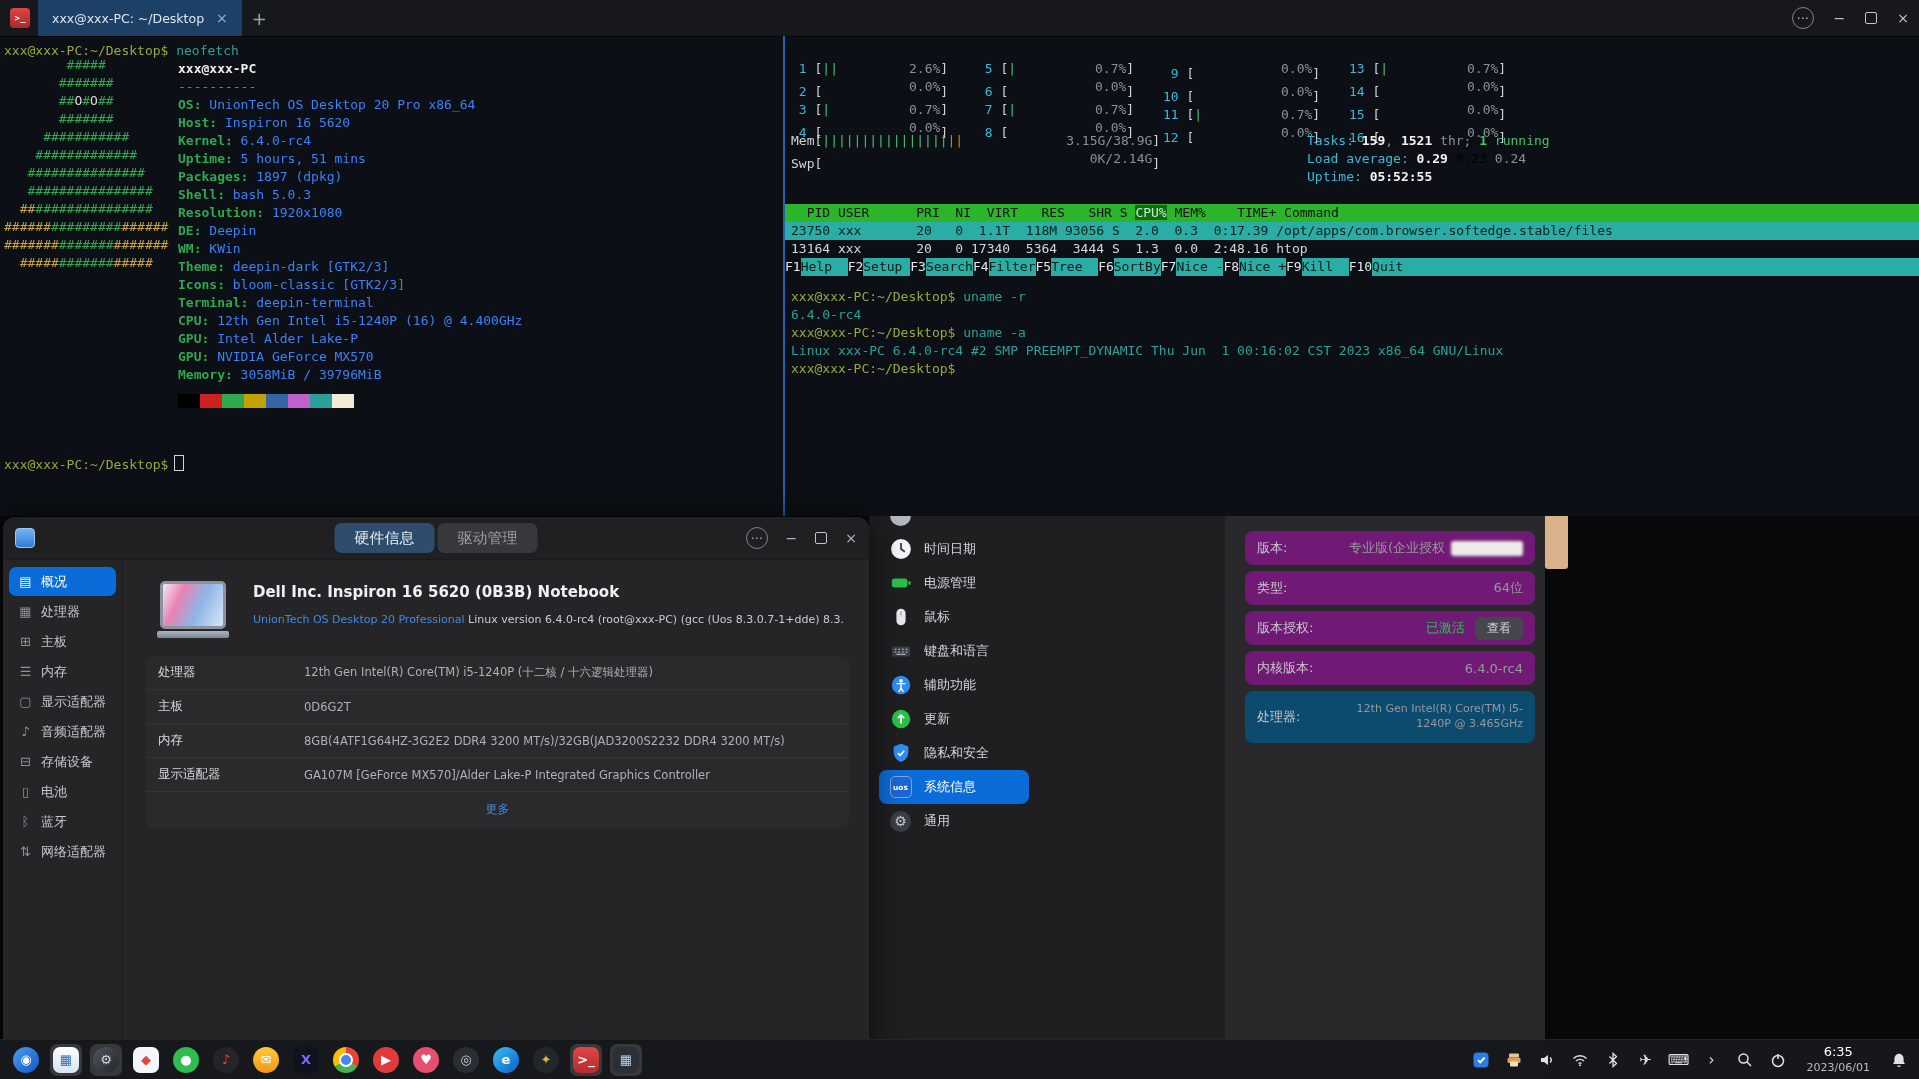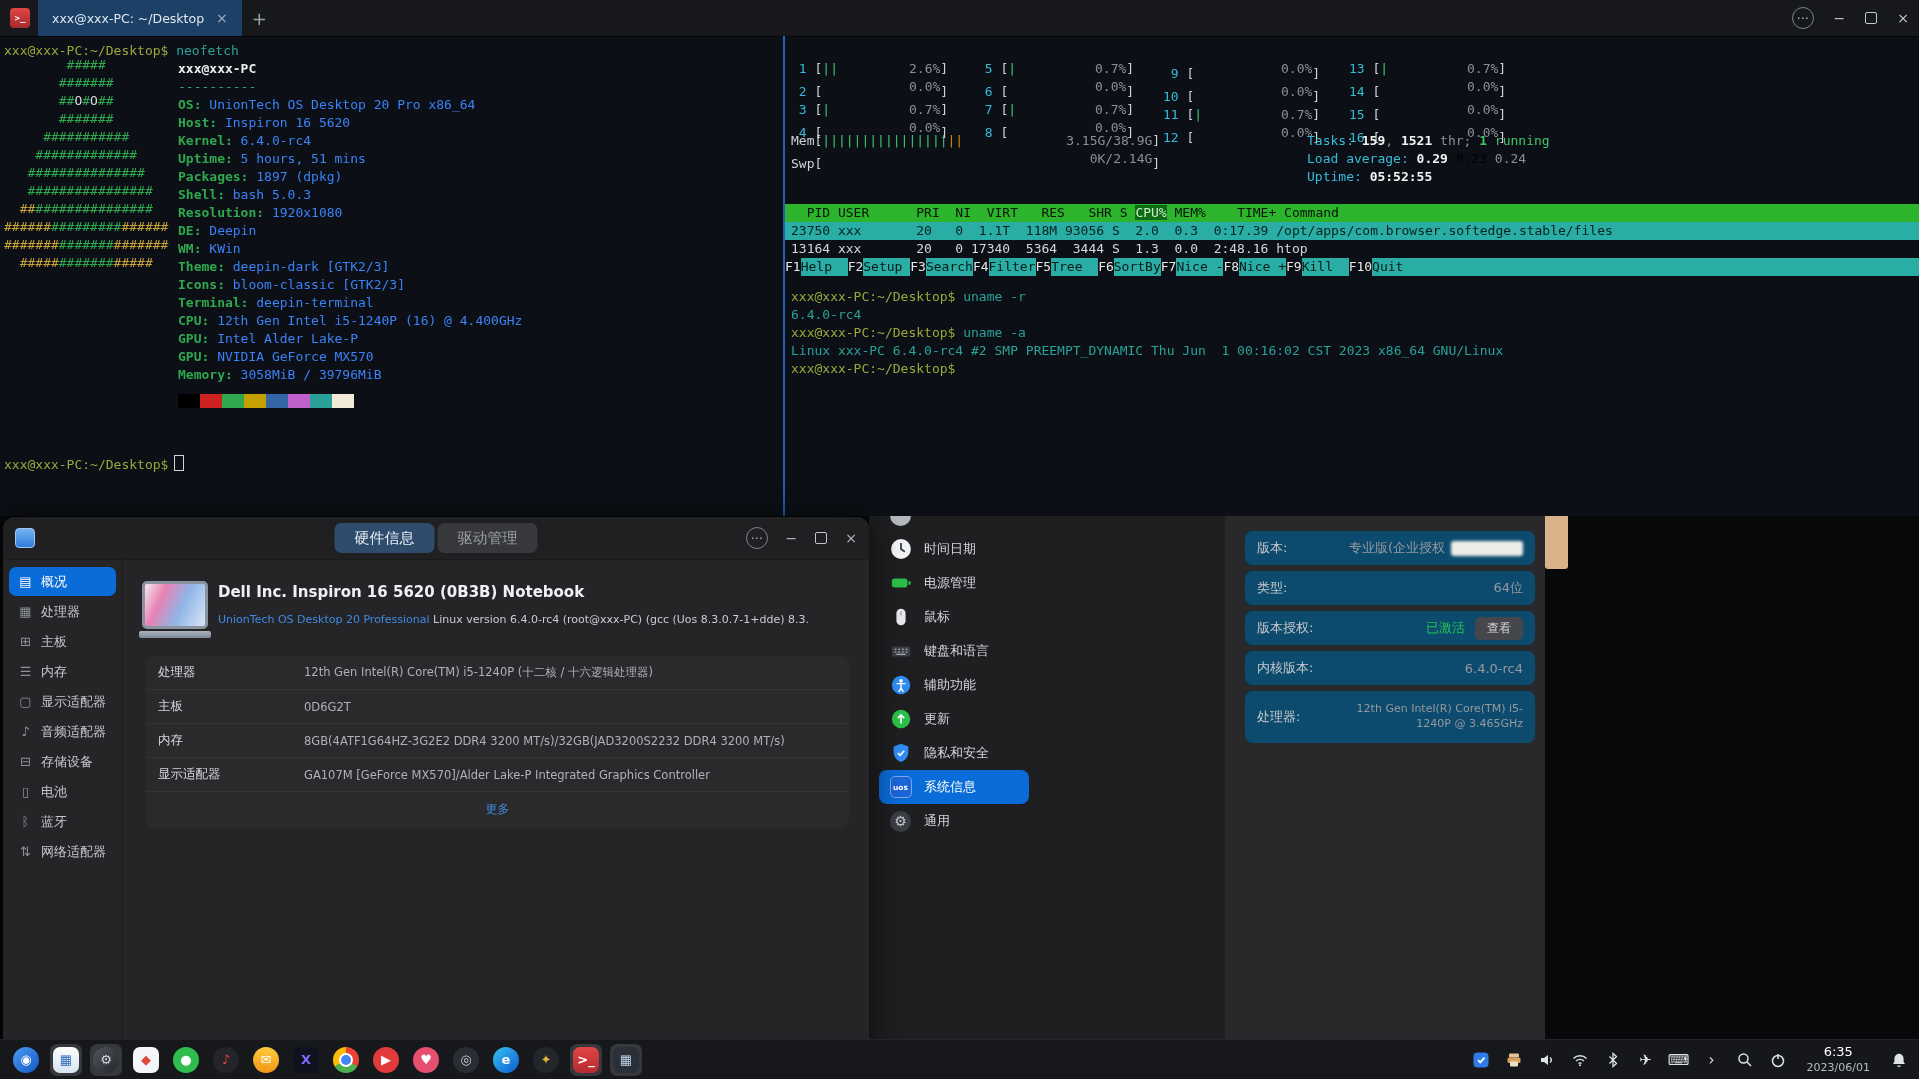--- a/index.html
+++ b/index.html
@@ -81,21 +81,21 @@
       background:#37383c;color:#9a9da3}
   .dm-tab.active{background:#2e4d6d;color:#e8eef5}
   #dm-controls{margin-left:auto;margin-right:12px;display:flex;gap:18px;align-items:center;color:#b5b8bd;font-size:14px}
   #dm-side{position:absolute;left:0;top:42px;bottom:0;width:120px;border-right:1px solid #1c1c1e;padding-top:8px;box-sizing:border-box}
   .dm-item{height:29px;display:flex;align-items:center;gap:8px;padding:0 9px;margin:0 6px 1px 6px;border-radius:7px;
       color:#c4c7cc;font-size:13px}
   .dm-item .ic{width:15px;text-align:center;color:#8e9298;font-size:13px;flex:none}
   .dm-item.selected{background:#0a6cd8;color:#fff}
   .dm-item.selected .ic{color:#fff}
   #dm-content{position:absolute;left:121px;top:42px;right:0;bottom:0;padding:18px 16px;box-sizing:border-box}
-  #dm-head{display:flex;gap:7px;margin-left:2px;align-items:flex-start}
+  #dm-head{display:flex;gap:24px;margin-left:20px;align-items:flex-start}
   .laptop{flex:none;margin-top:4px}
   .lap-screen{width:60px;height:42px;border:3px solid #8a93a0;border-radius:5px;
       background:linear-gradient(115deg,#f3e9ee 0%,#e883b4 28%,#8fb5e8 60%,#d8e6f5 100%)}
   .lap-base{width:72px;height:7px;background:linear-gradient(#aab3bf,#7d8694);border-radius:2px;margin:2px 0 0 -3px}
   #dm-title{font-size:15px;font-weight:bold;color:#eef0f3;margin-top:6px}
   #dm-sub{font-size:11px;margin-top:12px;white-space:nowrap;overflow:hidden;max-width:590px}
   #dm-oslink{color:#3f8ae0;font-weight:normal}
   #dm-osdetail{color:#c9ccd1}
   #dm-table{margin:18px 4px 0 6px;background:#2a2a2c;border-radius:8px;overflow:hidden}
   .dm-row{display:flex;height:33px;align-items:center;border-bottom:1px solid #333336;font-size:12.5px}
@@ -112,21 +112,21 @@
   .cc-item.selected{background:#0a6cd8;color:#fff}
   .cci{width:23px;height:23px;flex:none;display:flex;align-items:center;justify-content:center}
   .cci svg{width:22px;height:22px}
   .i-uos{background:#1b66d9;border-radius:5px;width:20px;height:20px;color:#fff;font-size:7.5px;font-weight:bold;
       display:flex;align-items:center;justify-content:center;border:1.5px solid #7aa8ef}
   .i-gear{background:#3a3e45;border-radius:50%;width:21px;height:21px;color:#c9ccd1;font-size:14px;
       display:flex;align-items:center;justify-content:center}
   .i-part{width:21px;height:21px;border-radius:50%;background:#cfd4da;opacity:.85}
   #cc-panel{flex:1;background:#29292c;position:relative}
   #cc-cards{position:absolute;left:20px;top:63px;width:290px;display:flex;flex-direction:column;gap:6px}
-  .cc-card{background:#0c4a6e;border-radius:8px;height:34px;display:flex;align-items:center;
+  .cc-card{background:#701a75;border-radius:8px;height:34px;display:flex;align-items:center;
       justify-content:space-between;padding:0 12px;font-size:13px}
   .cc-card.tall{height:52px;background:#0c4a6e}
   .cc-label{color:#c6c8cc;flex:none}
   .cc-right{display:flex;align-items:center;text-align:right}
   .cc-value{color:#96989d}
   .cc-value.green{color:#23c355}
   .cc-value.small{font-size:11px;max-width:190px;line-height:1.35}
   .cc-btn{background:#46474c;color:#d6d8db;border-radius:5px;padding:3px 12px;font-size:12px;margin-left:10px}
   .redact{width:72px;height:15px;background:#ecece9;border-radius:3px;filter:blur(1.5px);margin-left:6px}
 

